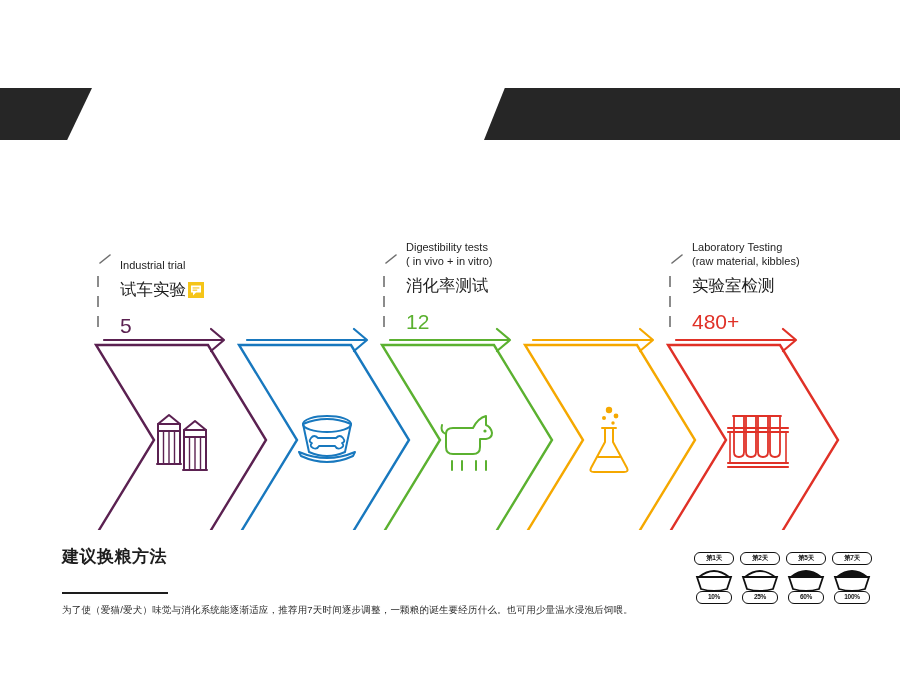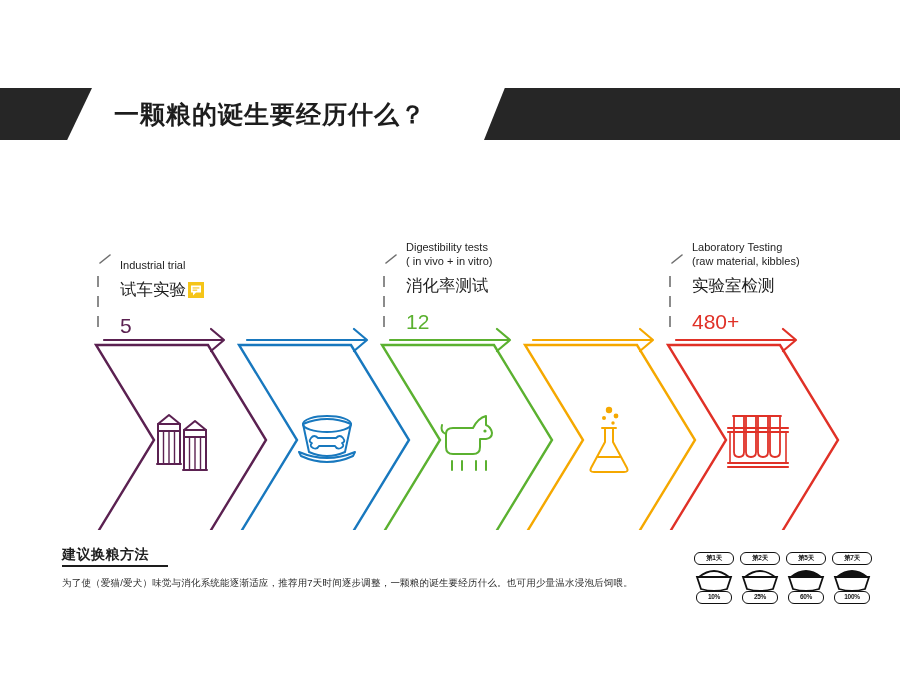--- a/index.html
+++ b/index.html
@@ -21,22 +21,22 @@
     font-size:25px;font-weight:bold;color:#1d1d1d;letter-spacing:1px;
     white-space:nowrap;
   }
 
   
   #flow{position:absolute;left:0;top:190px;width:900px;height:340px;}
 
   
   .foot{position:absolute;left:62px;top:545px;width:620px;}
   .foot-h{
-    font-size:14px;font-weight:bold;color:#1d1d1d;letter-spacing:.5px;
-    padding-bottom:0;display:inline-block;
+    font-size:17px;font-weight:bold;color:#1d1d1d;letter-spacing:.5px;
+    padding-bottom:23px;display:inline-block;
   }
   .foot-rule{width:106px;height:2px;background:#1d1d1d;margin:1px 0 9px 0;}
   .foot-p{font-size:9.5px;color:#2b2b2b;letter-spacing:.2px;line-height:1.4;white-space:nowrap;}
 
   .bowls{position:absolute;left:694px;top:552px;width:180px;height:52px;display:flex;gap:6px;}
   .bowl{width:40px;position:relative;}
   .bowl-day{
     height:11px;border:1.6px solid #111;border-radius:6px;background:#fff;
     font-size:6.5px;font-weight:bold;color:#111;line-height:9px;text-align:center;
     letter-spacing:-.3px;
@@ -50,21 +50,20 @@
   .bowl-g{position:absolute;left:0;top:12px;width:40px;height:30px;}
 </style>
 </head>
 <body>
 
 <div id="stage">
 
   <div class="hdr">
     <div class="hdr-blk hdr-left"></div>
     <div class="hdr-blk hdr-right"></div>
-    <div class="hdr-title">一颗粮的诞生要经历什么？</div>
   </div>
 
   <svg id="flow" viewBox="0 0 900 340">
     <g id="flow-layer">
         <g>
           <path d="M96 155 L208 155 L266 250 L208 345 L96 345 L154 250 Z" fill="none" stroke="#5B2151" stroke-width="2.4" stroke-linejoin="miter"></path>
           <path d="M104 150 L224 150 M211 139 L224 150 L211 161" fill="none" stroke="#5B2151" stroke-width="2.2" stroke-linecap="round" stroke-linejoin="round"></path>
           <g fill="none" stroke="#5B2151" stroke-width="2" stroke-linecap="round" stroke-linejoin="round" transform="translate(154,218)">
             <path d="M4 16 L15 7 L26 16 Z"></path>
             <rect x="4" y="16" width="22" height="40"></rect>

